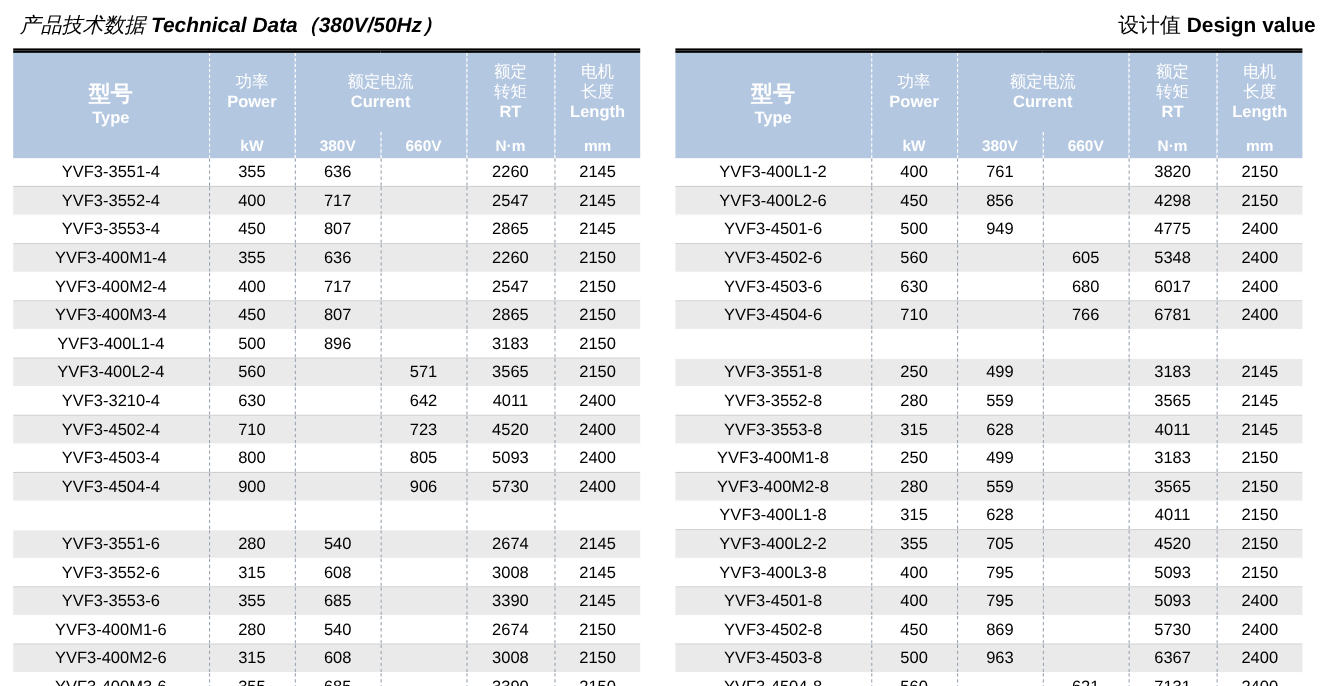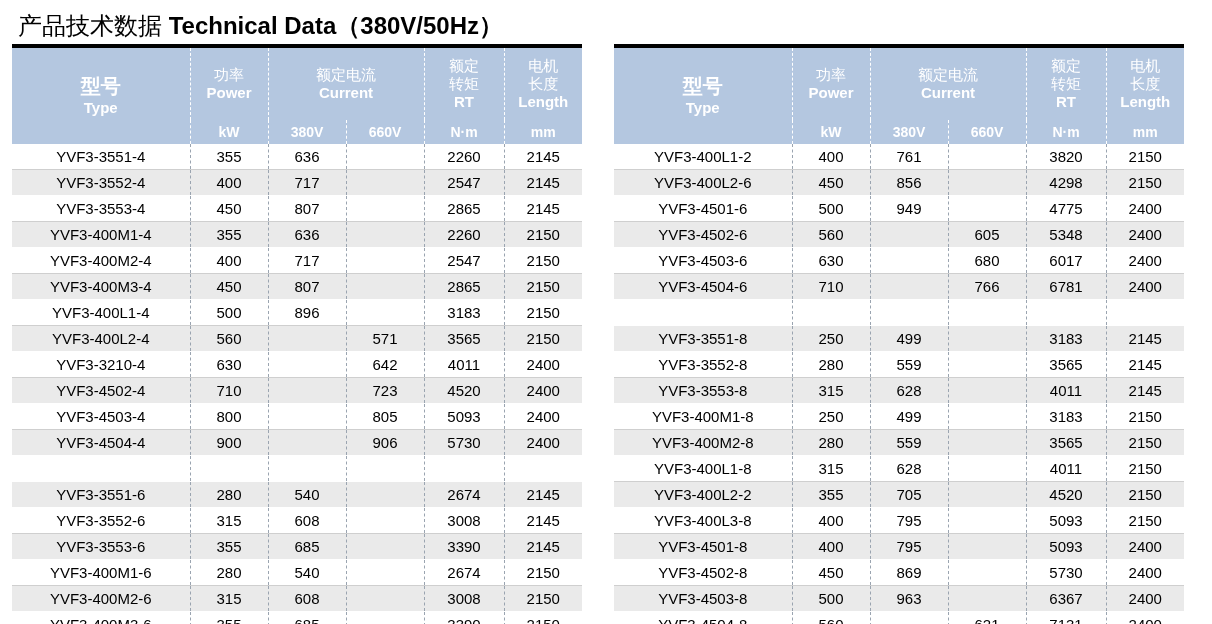--- a/index.html
+++ b/index.html
@@ -23,22 +23,23 @@
   }
   
   .header-row {
     display: flex;
     align-items: baseline;
     justify-content: space-between;
     height: 30px;
     padding: 0 4px 0 6px;
   }
   .title-left {
-    font-size: 24px;
+    font-size: 19px;
     white-space: nowrap;
+    font-style: italic;
   }
   .title-left .cn {
     font-weight: normal;
   }
   .title-left .en {
     font-weight: bold;
     letter-spacing: 0px;
   }
   .title-right {
     font-size: 19px;
@@ -121,20 +122,24 @@
 </style>
 </head>
 <body>
 
 <div class="page">
 
   <div class="header-row">
     <div class="title-left">
       <span class="cn">产品技术数据</span>
       <span class="en">Technical Data（380V/50Hz）</span>
+    </div>
+    <div class="title-right">
+      <span class="cn">设计值</span>
+      <span class="en">Design value</span>
     </div>
   </div>
 
   <div class="tables">
 
     <div class="tbl-wrap">
       <div class="rule-top"></div>
       <table class="data">
         <colgroup>
           <col class="c-type">

